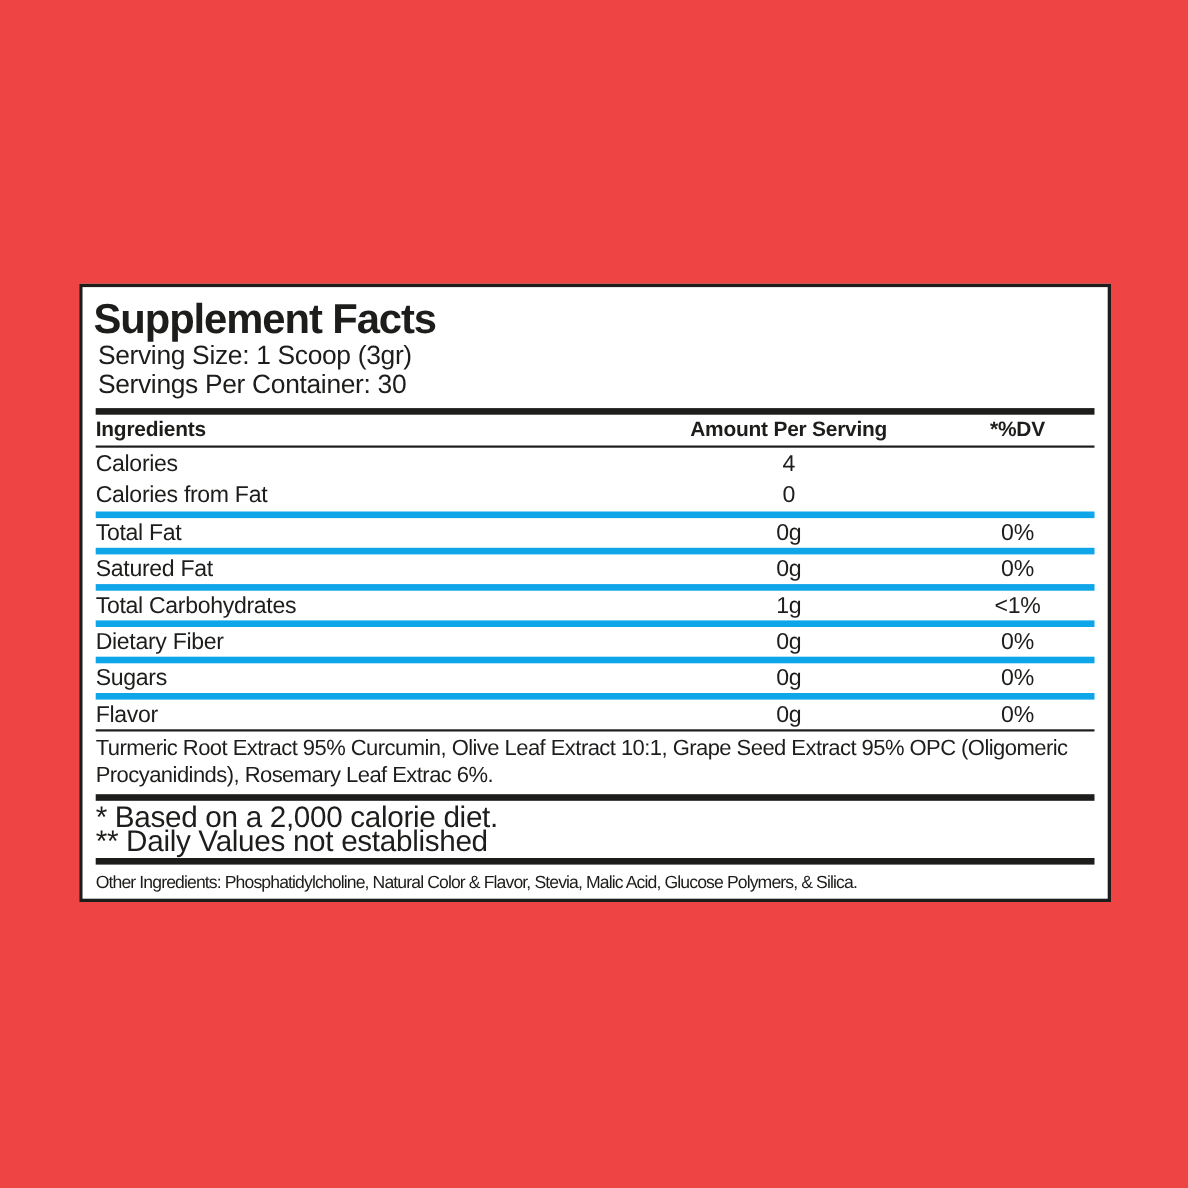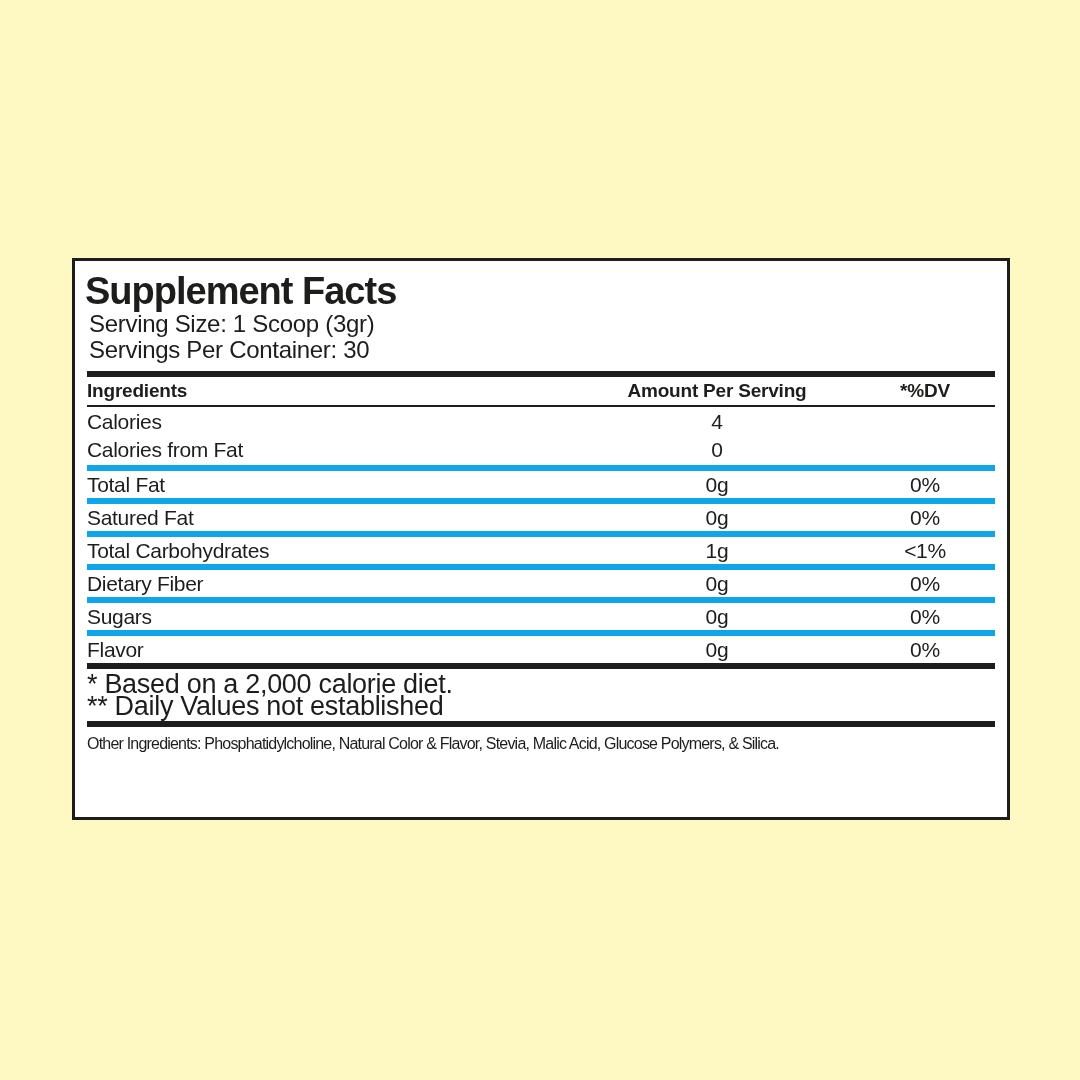--- a/index.html
+++ b/index.html
@@ -8,21 +8,21 @@
     background: #ffffff;
     width: 1080px;
     height: 1080px;
     font-family: "Liberation Sans", "DejaVu Sans", sans-serif;
     color: #1d1d1b;
   }
   .page {
     position: relative;
     width: 1080px;
     height: 1080px;
-    background: #fef9c3;
+    background: #ef4444;
     overflow: hidden;
   }
   .panel {
     position: absolute;
     left: 72px;
     top: 258px;
     width: 938px;
     height: 562px;
     box-sizing: border-box;
     border: 3px solid #1d1d1b;
@@ -176,20 +176,21 @@
       <div class="dv">0%</div>
     </div>
 
     <div class="trow">
       <div class="label">Flavor</div>
       <div class="amount">0g</div>
       <div class="dv">0%</div>
     </div>
 
 
+    <div class="blend-desc">Turmeric Root Extract 95% Curcumin, Olive Leaf Extract 10:1, Grape Seed Extract 95% OPC (Oligomeric Procyanidinds), Rosemary Leaf Extrac 6%.</div>
 
     <div class="bar"></div>
 
     <div class="footnotes">
       <div>* Based on a 2,000 calorie diet.</div>
       <div>** Daily Values not established</div>
     </div>
 
     <div class="bar"></div>
 

